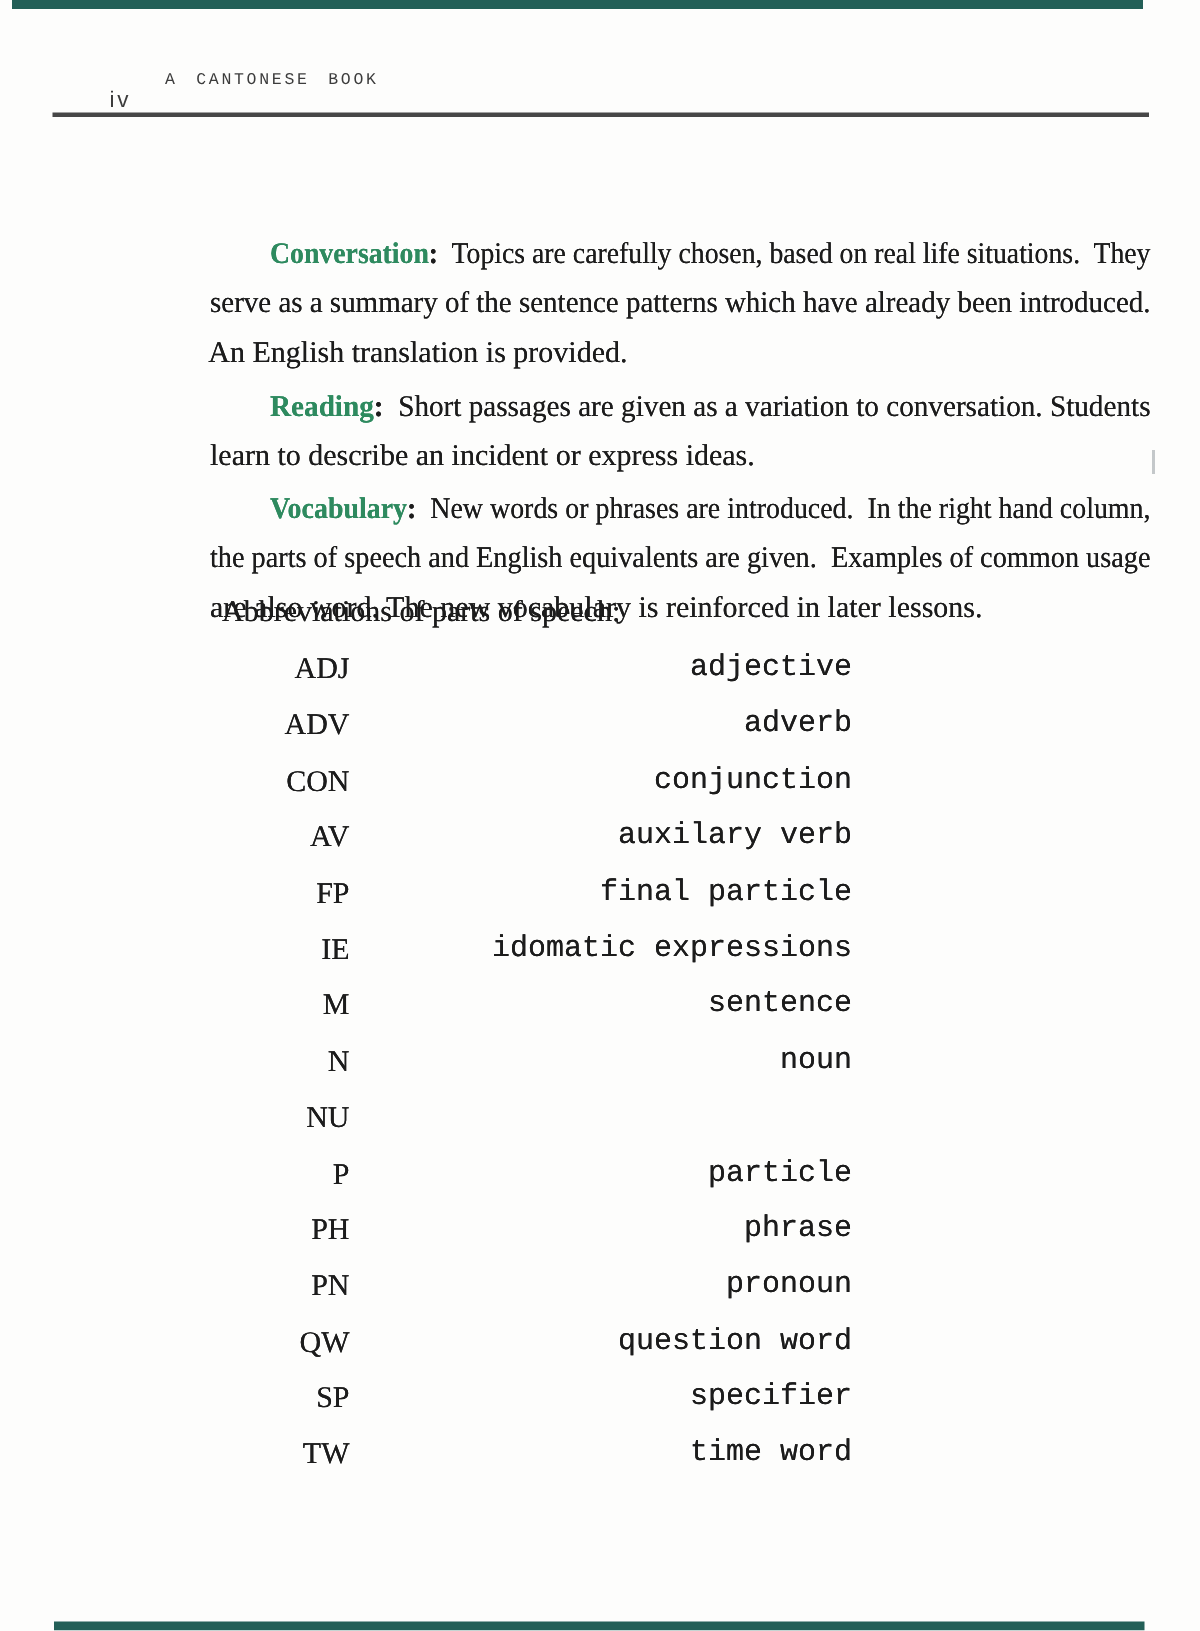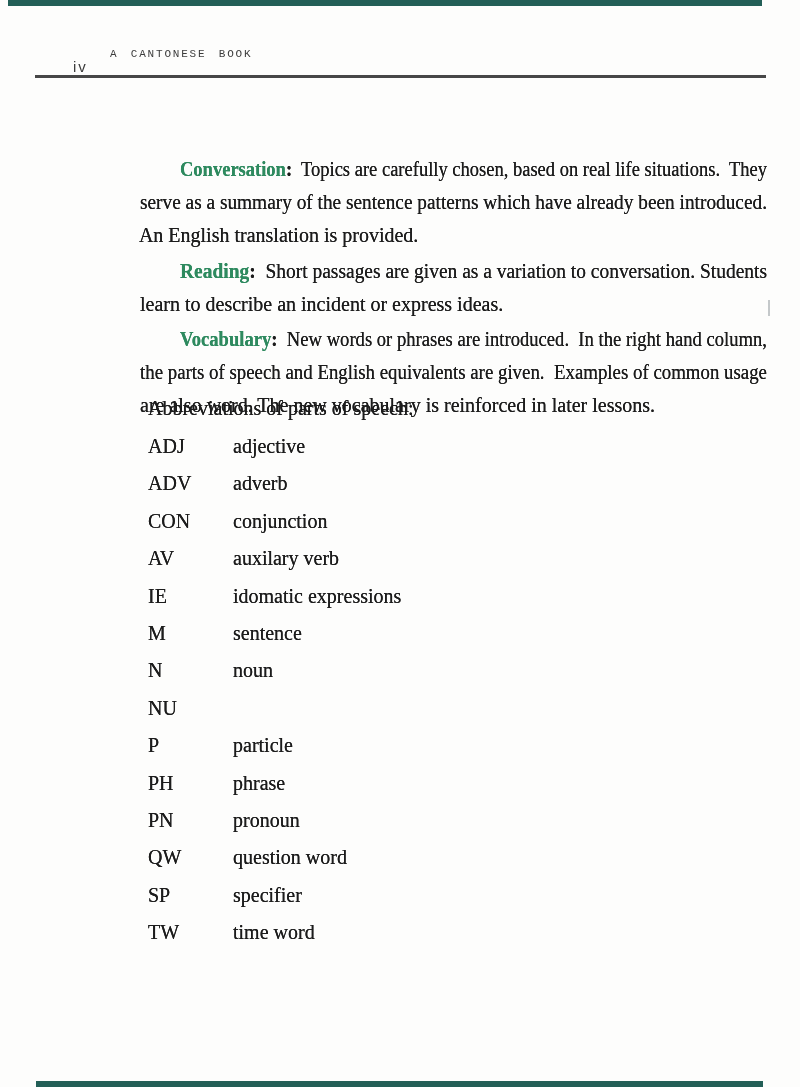--- a/index.html
+++ b/index.html
@@ -43,26 +43,26 @@
   .line.first{padding-left:40px;}
   .fit{display:inline-block;white-space:pre;transform-origin:0 50%;}
   .lead{color:var(--lead-green);font-weight:bold;}
   .colon{font-weight:bold;color:var(--ink);}
 
   .abbr-heading{
     position:absolute;left:148px;top:392px;
     font-size:20px;line-height:33px;white-space:pre;
     text-shadow:0 0 0.3px currentColor;
   }
-  .abbr-list{position:absolute;left:148px;top:434px;width:420px;}
+  .abbr-list{position:absolute;left:148px;top:434px;width:420px;text-align:right;}
   .abbr-row{height:37.4px;display:flex;align-items:flex-start;
             font-size:20px;line-height:24px;white-space:pre;
             text-shadow:0 0 0.3px currentColor;}
   .abbr-col{width:85px;flex:0 0 85px;}
-  .meaning-col{flex:1;}
+  .meaning-col{flex:1;font-family:Liberation Mono, monospace;}
 
   .scan-dash{position:absolute;left:768px;top:300px;width:2px;height:16px;background:#c4c8ca;}
 </style>
 </head>
 <body>
 
 <div class="edge-strip top"></div>
 
 <span class="pg-num">iv</span>
 <span class="pg-title">A CANTONESE BOOK</span>
@@ -101,20 +101,21 @@
   </div>
 </div>
 
 <div class="abbr-heading">Abbreviations of parts of speech:</div>
 
 <div class="abbr-list">
   <div class="abbr-row"><span class="abbr-col">ADJ</span><span class="meaning-col">adjective</span></div>
   <div class="abbr-row"><span class="abbr-col">ADV</span><span class="meaning-col">adverb</span></div>
   <div class="abbr-row"><span class="abbr-col">CON</span><span class="meaning-col">conjunction</span></div>
   <div class="abbr-row"><span class="abbr-col">AV</span><span class="meaning-col">auxilary verb</span></div>
+  <div class="abbr-row"><span class="abbr-col">FP</span><span class="meaning-col">final particle</span></div>
   <div class="abbr-row"><span class="abbr-col">IE</span><span class="meaning-col">idomatic expressions</span></div>
   <div class="abbr-row"><span class="abbr-col">M</span><span class="meaning-col">sentence</span></div>
   <div class="abbr-row"><span class="abbr-col">N</span><span class="meaning-col">noun</span></div>
   <div class="abbr-row"><span class="abbr-col">NU</span></div>
   <div class="abbr-row"><span class="abbr-col">P</span><span class="meaning-col">particle</span></div>
   <div class="abbr-row"><span class="abbr-col">PH</span><span class="meaning-col">phrase</span></div>
   <div class="abbr-row"><span class="abbr-col">PN</span><span class="meaning-col">pronoun</span></div>
   <div class="abbr-row"><span class="abbr-col">QW</span><span class="meaning-col">question word</span></div>
   <div class="abbr-row"><span class="abbr-col">SP</span><span class="meaning-col">specifier</span></div>
   <div class="abbr-row"><span class="abbr-col">TW</span><span class="meaning-col">time word</span></div>

